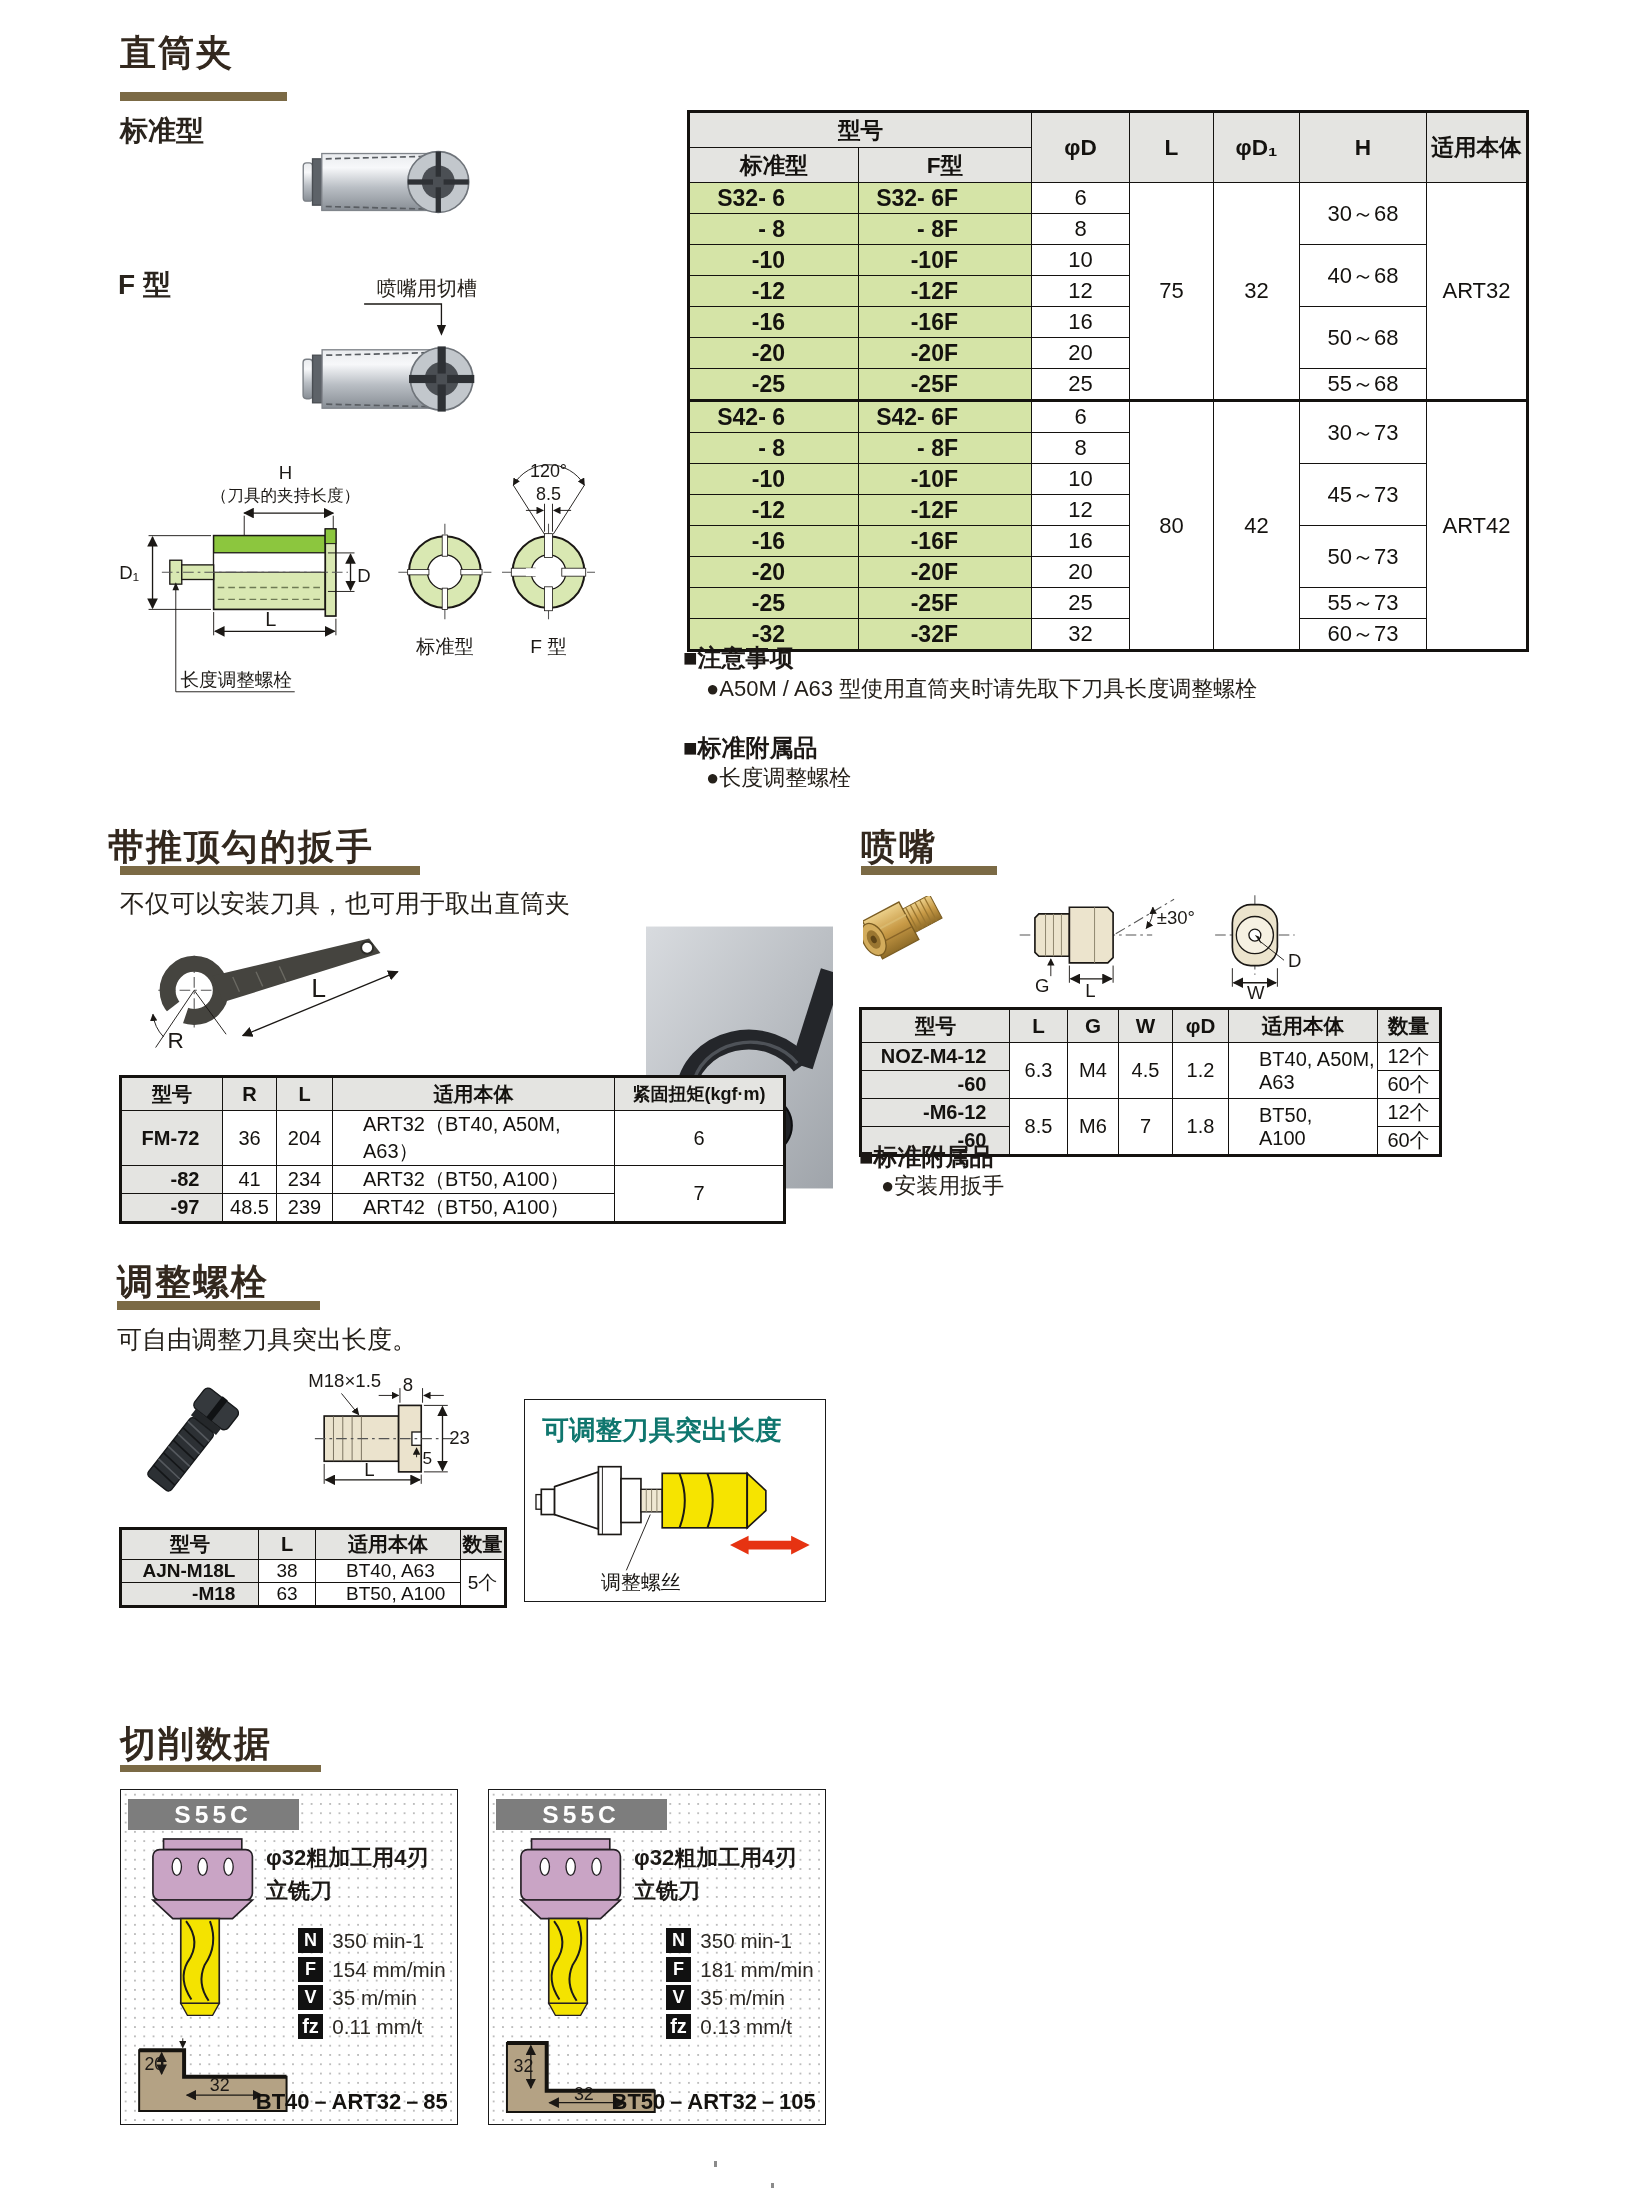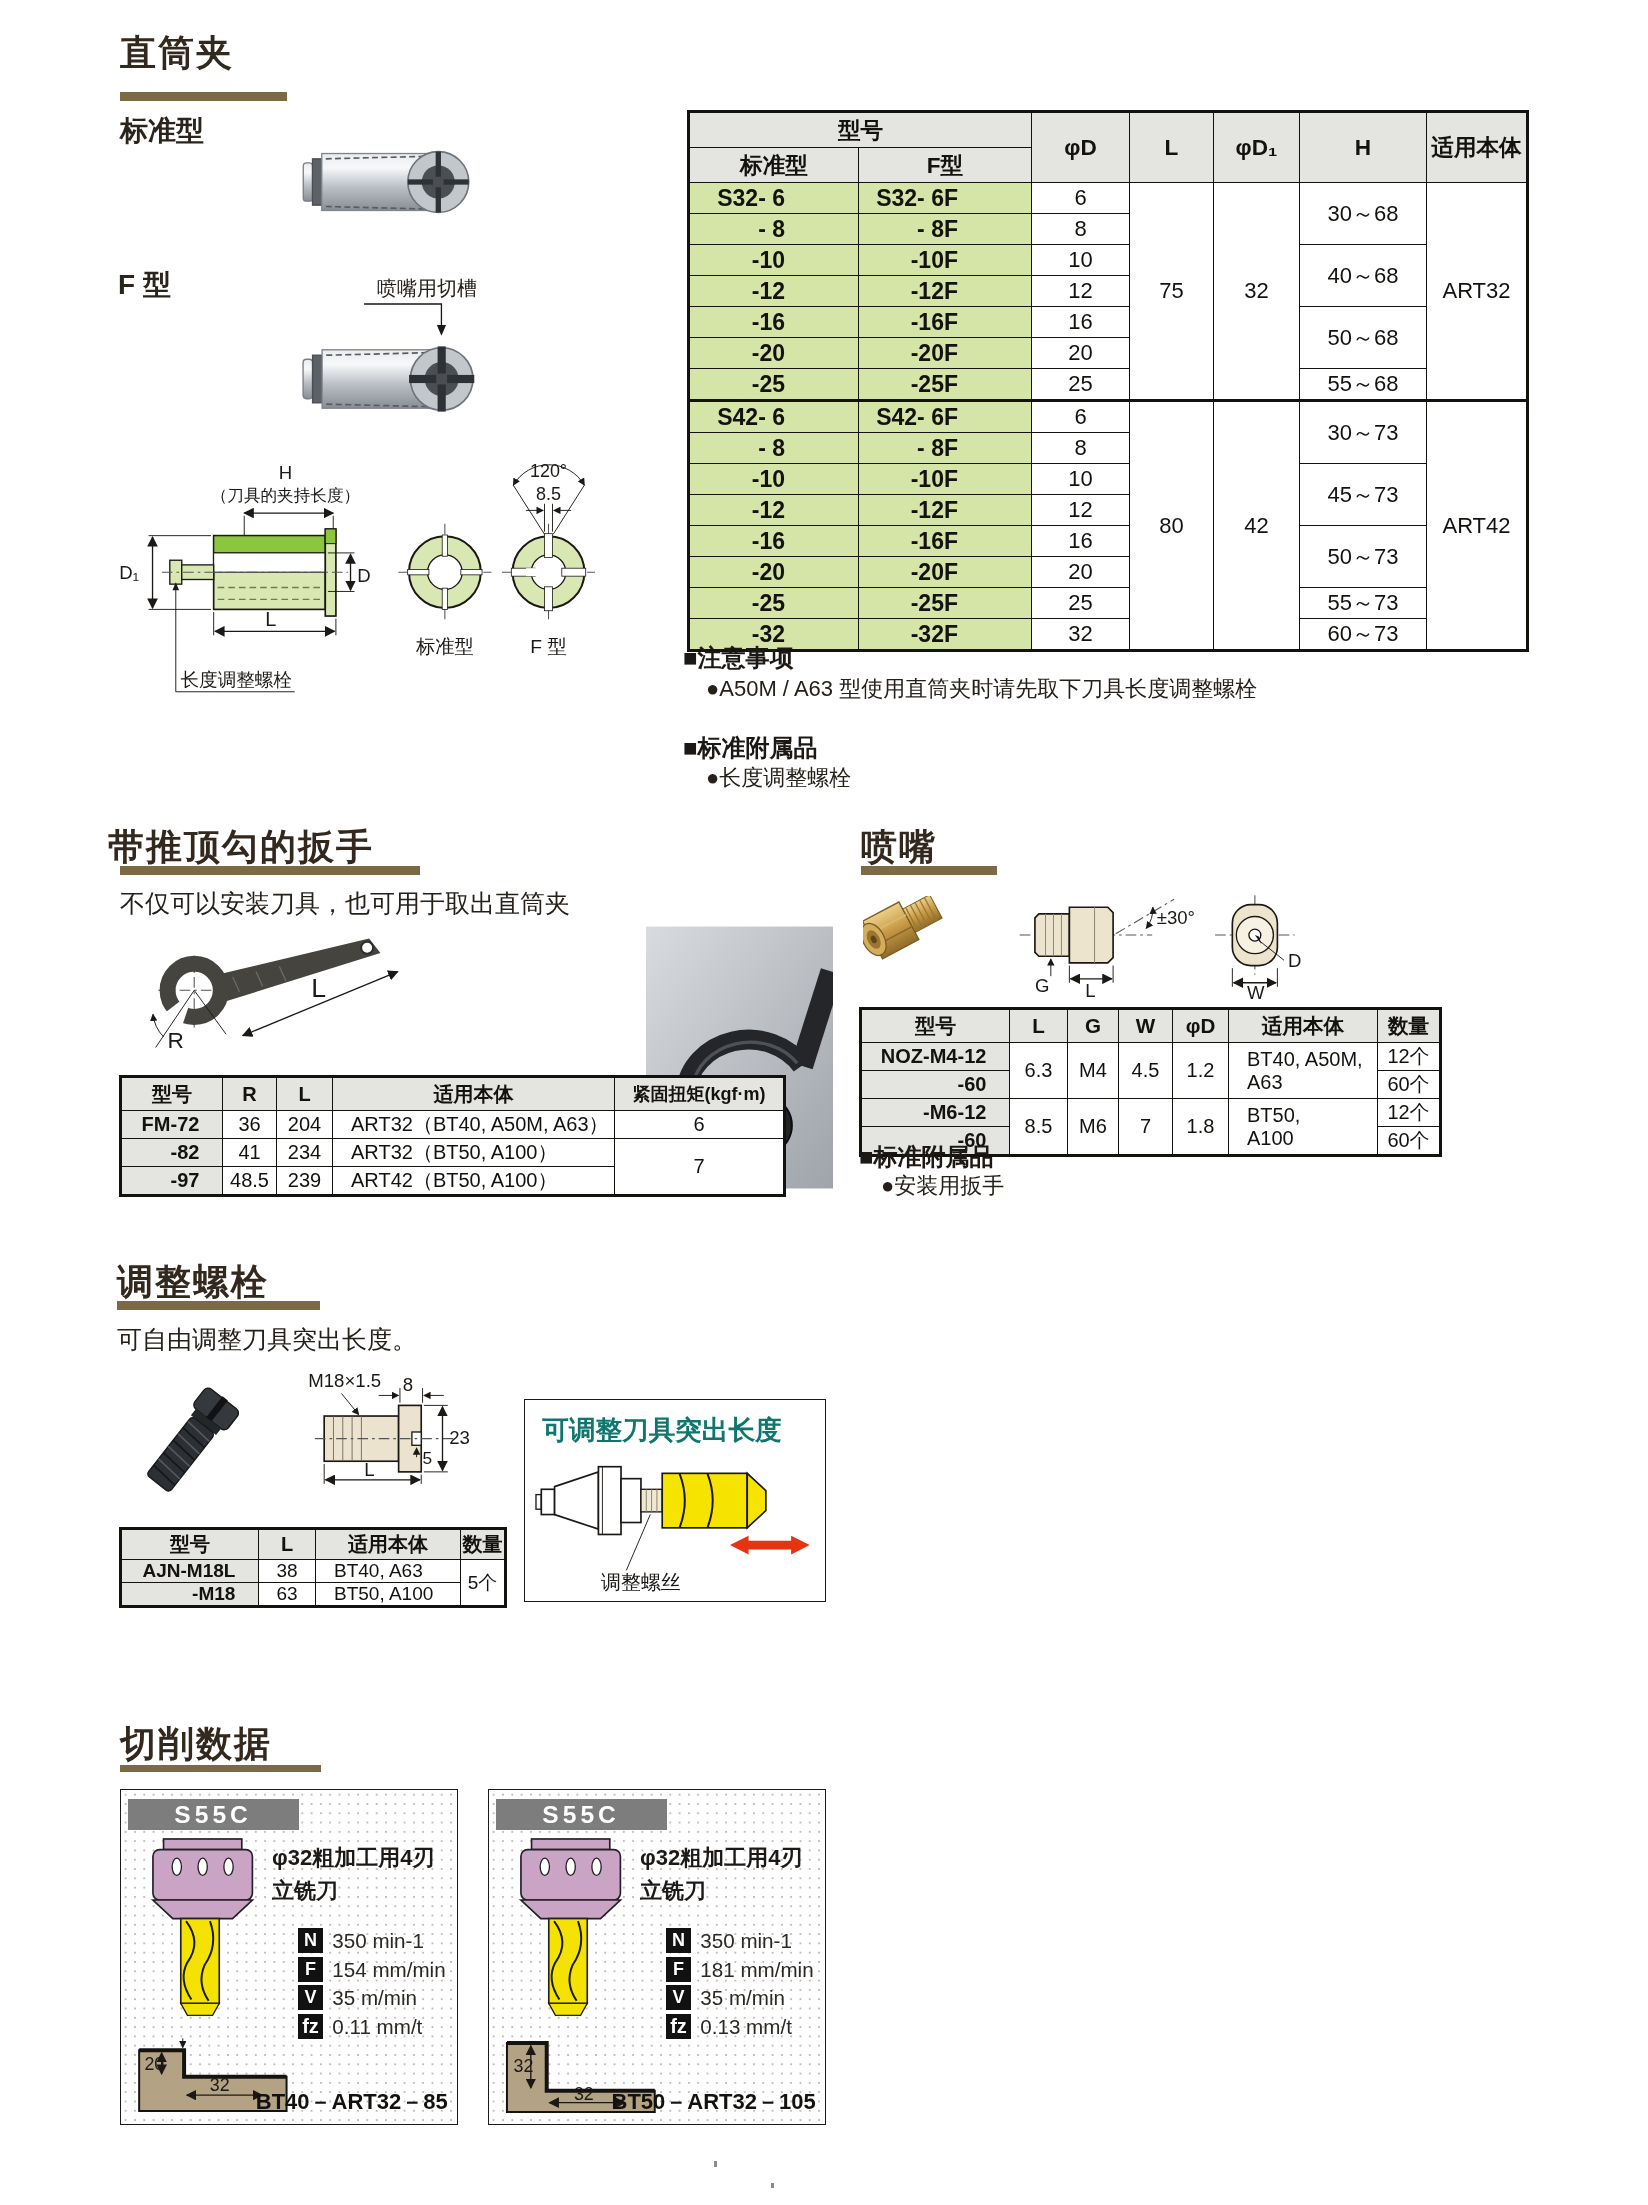--- a/index.html
+++ b/index.html
@@ -20,29 +20,29 @@
   .t-main th{font-size:22.6px;}
   .t-main td{height:30px;font-size:22px;}
   .t-wrench th{height:32px;font-size:20px;}
   .t-wrench td{height:23px;font-size:20px;}
   .t-noz th{height:32px;font-size:20.6px;}
   .t-noz td{height:23px;font-size:20px;}
   .t-bolt th{height:29px;font-size:20px;}
   .t-bolt td{height:21px;font-size:19px;}
   td.gm{background:#d5e4a7;font-weight:bold;text-align:right;padding-right:73px;font-size:23px;}
   td.hm{background:#e4e4e1;font-weight:bold;text-align:right;padding-right:22.6px;}
-  td.l{text-align:left;padding-left:18px;}
+  td.l{text-align:left;padding-left:30px;}
   td.pre{white-space:pre-line;line-height:1.15;}
   td.gtop{border-top:3.3px solid #14120f;}
   
   .cbox{position:absolute;width:336px;height:334px;border:1.3px solid #1a1a1a;background-color:#fff;
         background-image:radial-gradient(circle,#bdbdbd 1.1px,transparent 1.3px);background-size:9.3px 9.3px;}
   .mat{position:absolute;left:6.6px;top:9.3px;width:171px;height:31px;background:#7d7d7d;color:#fff;
        font-size:24.6px;font-weight:bold;text-align:center;line-height:31px;letter-spacing:4px;}
-  .tooltext{position:absolute;left:151px;top:51px;width:179px;font-size:22px;font-weight:bold;line-height:1.5;color:#1c1916;}
+  .tooltext{position:absolute;left:145px;top:51px;width:179px;font-size:22px;font-weight:bold;line-height:1.5;color:#1c1916;}
   .prow{position:absolute;left:177px;display:flex;align-items:center;}
   .pkey{width:25px;height:25px;background:#111;color:#fff;font-weight:bold;font-size:18px;text-align:center;line-height:25px;flex:none;}
   .pkey.fz{font-size:20px;}
   .pval{margin-left:9.3px;font-size:20.6px;color:#2c2823;white-space:nowrap;}
   .cmodel{position:absolute;right:9.3px;bottom:6.6px;font-size:22px;font-weight:bold;color:#14120f;}
   .dt{font-size:28px;fill:#1c1916;}
   .dim{stroke:#1b1815;stroke-width:2;fill:none;}
   .thin{stroke:#1b1815;stroke-width:1.4;fill:none;}
   .cl{stroke:#555;stroke-width:1.6;fill:none;stroke-dasharray:16 6 4 6;}
   .stray{position:absolute;background:#8b8b8b;}

